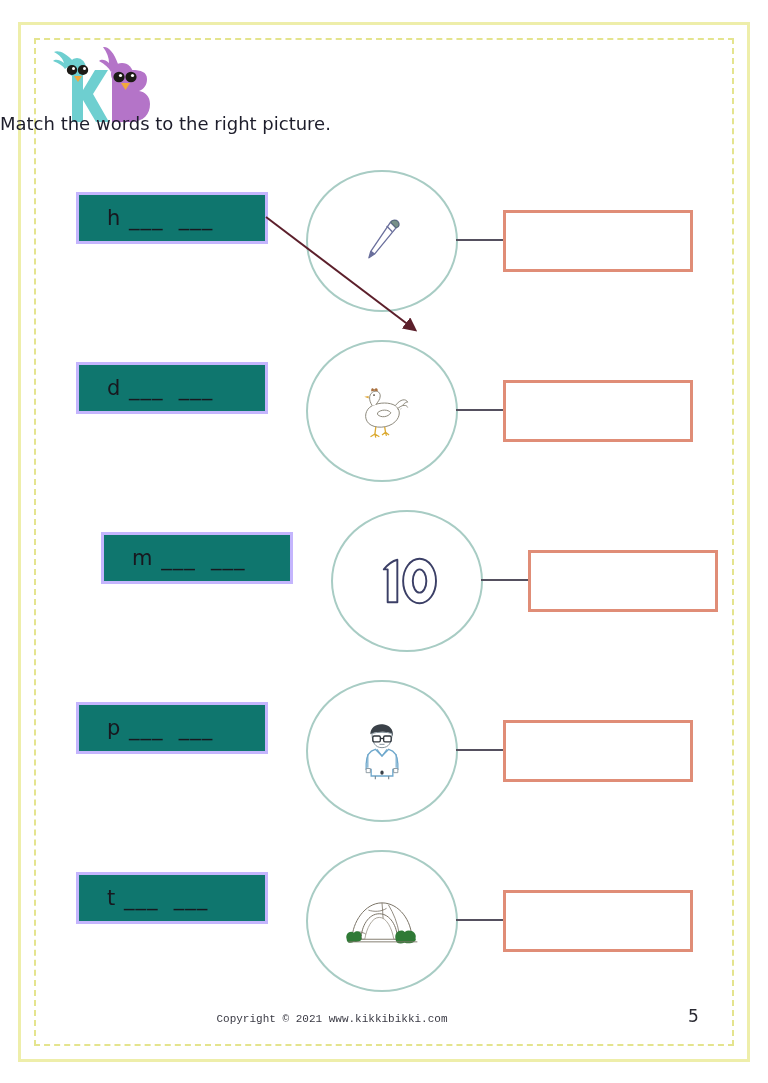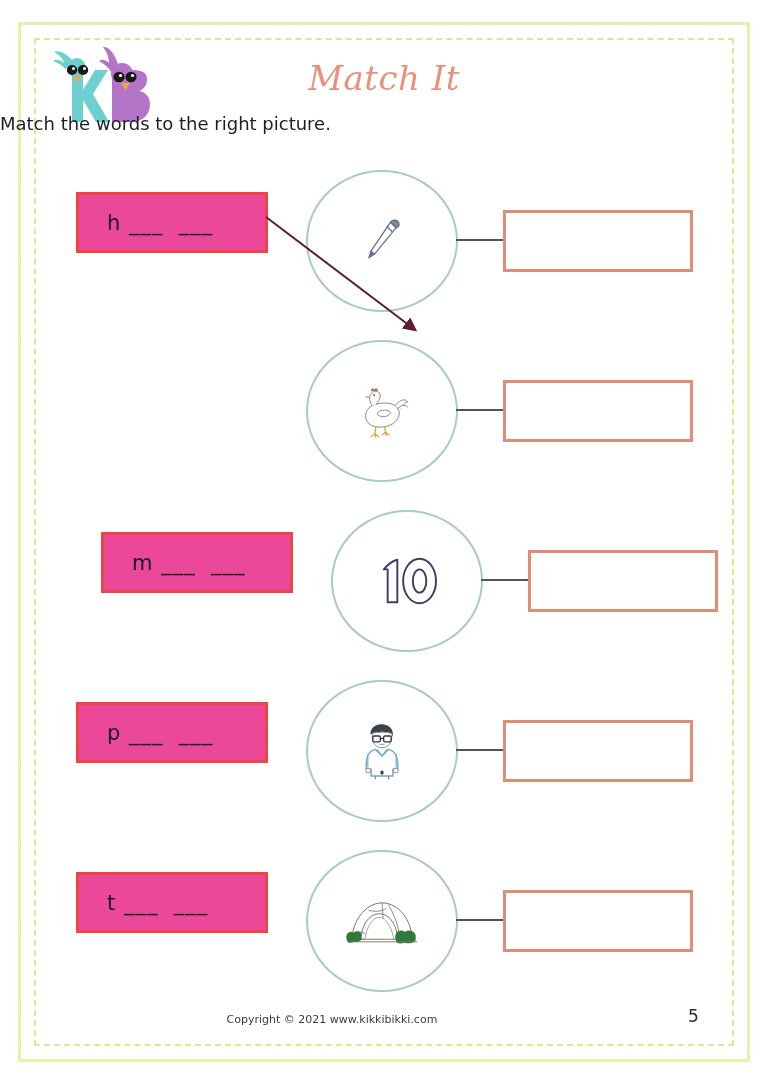--- a/index.html
+++ b/index.html
@@ -74,24 +74,24 @@
     left: 0;
     width: 768px;
     height: 140px;
   }
 
   .word-box {
     position: absolute;
     left: 76px;
     top: 22px;
     width: 192px;
-    height: 61px;
-    border: 3px solid #ef4444;
-    box-sizing: border-box;
-    background: #ec4899;
+    height: 52px;
+    border: 3px solid #c4b5fd;
+    box-sizing: border-box;
+    background: #0f766e;
     display: flex;
     align-items: center;
   }
   .word-text {
     margin-left: 28px;
     font-size: 21px;
     color: #18181f;
     letter-spacing: 1px;
     white-space: pre;
   }
@@ -143,20 +143,21 @@
 
   
   .footer-copy {
     position: absolute;
     left: 0;
     top: 1013px;
     width: 664px;
     text-align: center;
     font-size: 11px;
     color: #3a3a44;
+    font-family: Liberation Mono, monospace;
   }
   .page-number {
     position: absolute;
     left: 688px;
     top: 1006px;
     font-size: 17px;
     color: #2b2b33;
   }
 </style>
 </head>
@@ -194,21 +195,20 @@
         <ellipse cx="67" cy="31" rx="5.6" ry="5.2" fill="#1c1a16"></ellipse>
         <ellipse cx="79" cy="31" rx="5.6" ry="5.2" fill="#1c1a16"></ellipse>
         <circle cx="68.5" cy="29.5" r="1.6" fill="#ffffff"></circle>
         <circle cx="80.5" cy="29.5" r="1.6" fill="#ffffff"></circle>
 
         <path d="M69 37 L78 37 L73.5 44 Z" fill="#f2a93b"></path>
       </g>
     </svg>
   </div>
 
-  <div class="title">Match It</div>
   <div class="subtitle">Match the words to the right  picture.</div>
 
   <div class="row" style="top:170px;">
     <div class="word-box">
       <span class="word-text">h ___  ___</span>
     </div>
     <div class="circle">
       <svg viewBox="0 0 60 60" width="56" height="56">
         <g stroke="#6a6f9c" stroke-width="1.4" fill="none" stroke-linejoin="round">
           <path d="M39 10 L45 16 L22 44 L16 48 L18 41 Z"></path>
@@ -218,20 +218,23 @@
         </g>
         <path d="M16 48 L18 41 L22 44 Z" fill="#6a6f9c"></path>
         <path d="M39 10 C41 7, 45 7, 47 9 C49 11, 49 15, 45 16 Z" fill="#4b6b63" opacity="0.75"></path>
       </svg>
     </div>
     <div class="connector"></div>
     <div class="answer-box"></div>
   </div>
 
   <div class="row" style="top:340px;">
+    <div class="word-box">
+      <span class="word-text">d ___  ___</span>
+    </div>
     <div class="circle">
       <svg viewBox="0 0 70 64" width="62" height="58">
         <g stroke="#8a8678" stroke-width="1.1" fill="#ffffff" stroke-linejoin="round">
 
           <path d="M24 26 C16 30, 14 40, 20 46 C26 52, 42 52, 50 44 C56 38, 56 30, 50 26 C44 22, 32 22, 24 26 Z"></path>
 
           <path d="M50 26 C56 18, 62 18, 64 22 C60 22, 58 26, 56 30"></path>
           <path d="M52 30 C58 24, 63 25, 64 28"></path>
 
           <path d="M24 26 C20 20, 20 14, 24 11 C28 8, 33 10, 33 15 C33 19, 30 22, 28 25"></path>

